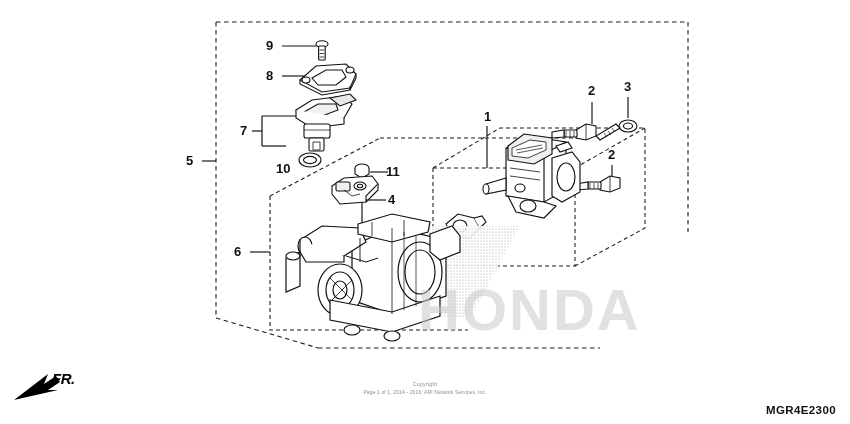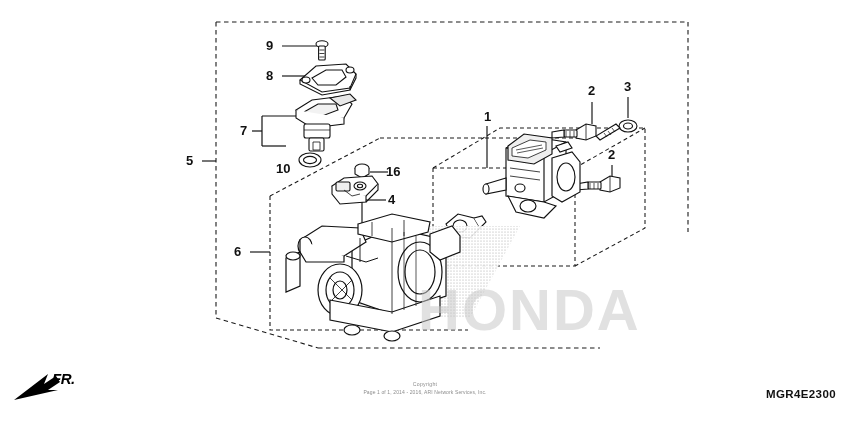--- a/index.html
+++ b/index.html
@@ -3,21 +3,21 @@
 <meta charset="utf-8">
 <style>
   html,body{margin:0;padding:0;background:#ffffff;}
   body{width:850px;height:424px;overflow:hidden;
        font-family:"Liberation Sans",sans-serif;color:#000;}
   #stage{position:relative;width:850px;height:424px;}
   svg.layer{position:absolute;left:0;top:0;width:850px;height:424px;}
   .callout{position:absolute;font-family:"Liberation Sans",sans-serif;
            font-weight:bold;font-size:13px;color:#111;line-height:1;
            letter-spacing:0px;white-space:nowrap;}
-  #partcode{position:absolute;right:14px;bottom:24px;font-size:11.5px;
+  #partcode{position:absolute;right:14px;bottom:8px;font-size:11.5px;
             font-weight:bold;letter-spacing:.4px;color:#111;}
   .copy{position:absolute;text-align:center;color:#8d8d8d;white-space:nowrap;
         font-family:"Liberation Sans",sans-serif;}
   #copy1{left:0;right:0;top:381px;font-size:5.2px;letter-spacing:.25px;}
   #copy2{left:0;right:0;top:389px;font-size:5.0px;letter-spacing:.12px;}
   #frlabel{position:absolute;left:52px;top:370px;font-size:15px;
            font-weight:bold;font-style:italic;color:#000;letter-spacing:-.5px;}
 </style>
 </head>
 <body>
@@ -246,21 +246,21 @@
   <div class="callout" style="left:484px;top:110px;">1</div>
   <div class="callout" style="left:588px;top:84px;">2</div>
   <div class="callout" style="left:624px;top:80px;">3</div>
   <div class="callout" style="left:608px;top:148px;">2</div>
   <div class="callout" style="left:266px;top:39px;">9</div>
   <div class="callout" style="left:266px;top:69px;">8</div>
   <div class="callout" style="left:240px;top:124px;">7</div>
   <div class="callout" style="left:276px;top:162px;">10</div>
   <div class="callout" style="left:186px;top:154px;">5</div>
   <div class="callout" style="left:234px;top:245px;">6</div>
-  <div class="callout" style="left:386px;top:165px;">16</div>
+  <div class="callout" style="left:386px;top:165px;">11</div>
   <div class="callout" style="left:388px;top:193px;">4</div>
 
   <div id="frlabel">FR.</div>
 
   <div class="copy" id="copy1">Copyright</div>
   <div class="copy" id="copy2">Page 1 of 1, 2014 - 2016, ARI Network Services, Inc.</div>
 
   <div id="partcode">MGR4E2300</div>
 </div>
 

